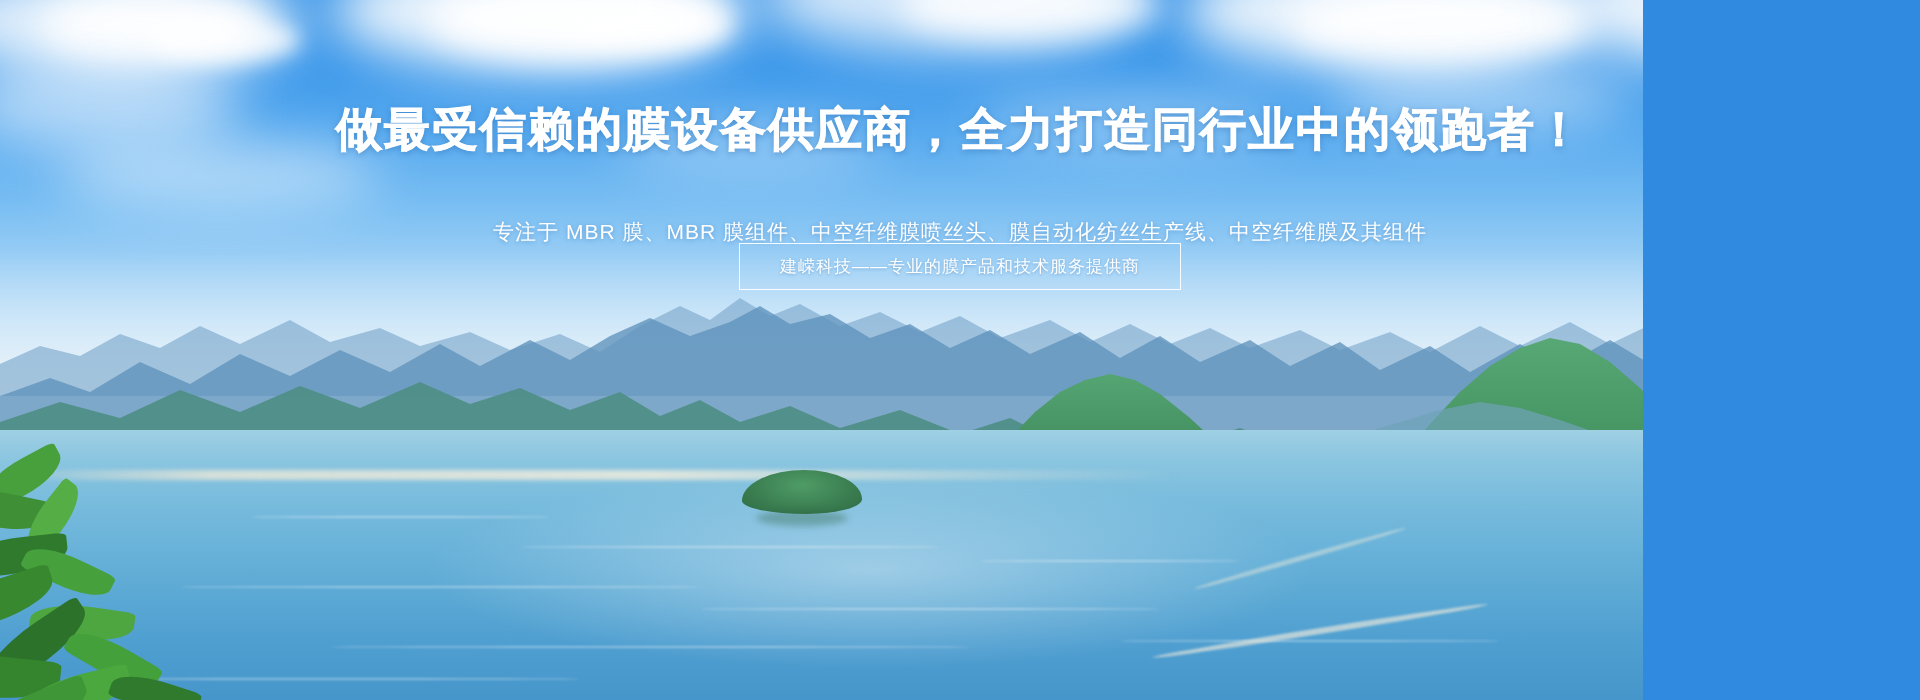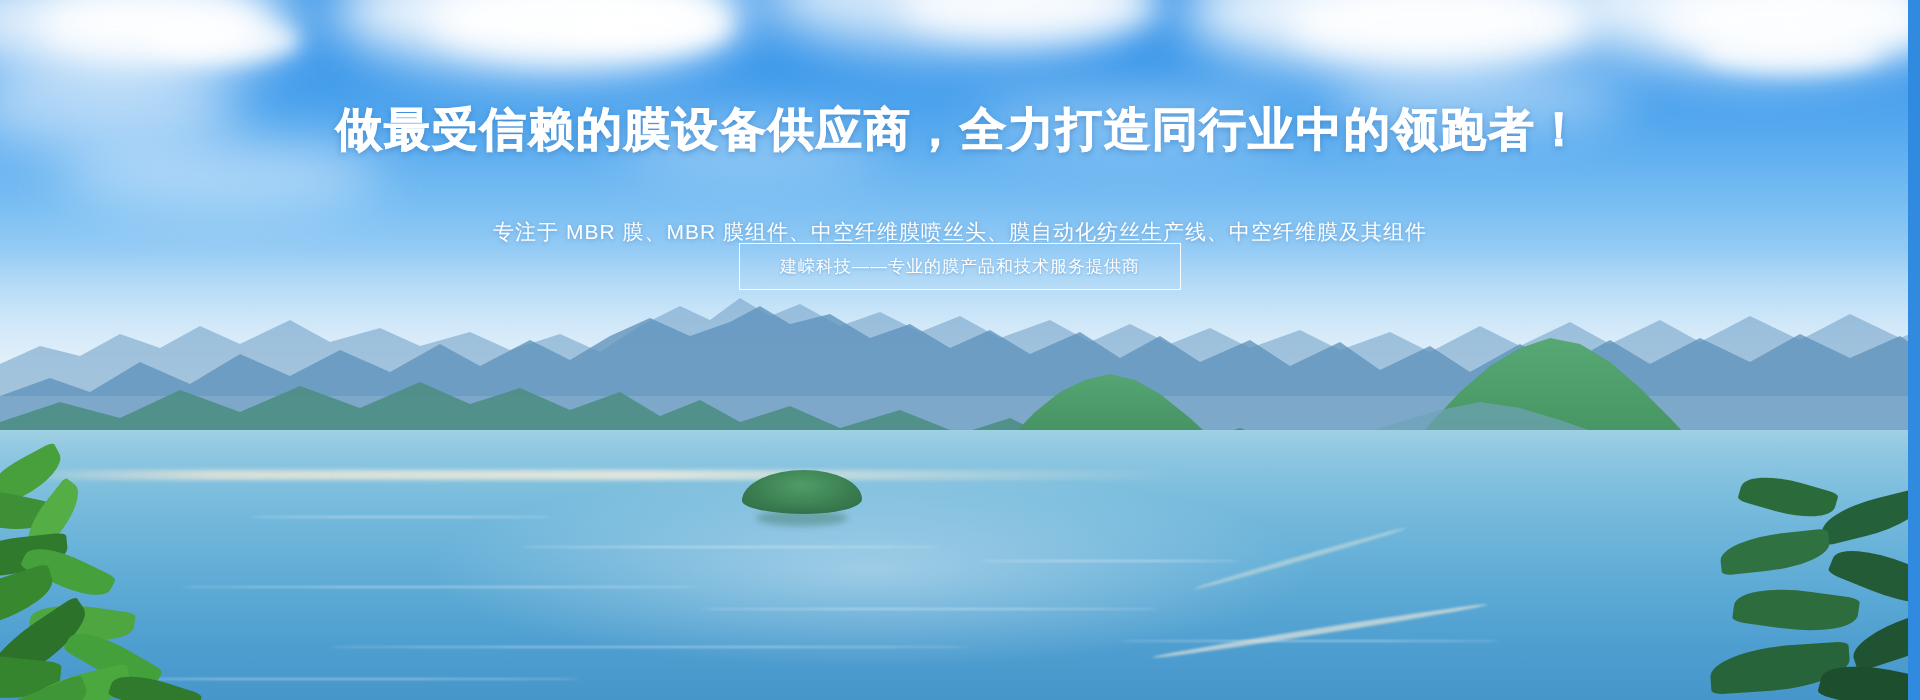--- a/index.html
+++ b/index.html
@@ -3,21 +3,21 @@
 <meta charset="utf-8">
 <title>Hero Banner</title>
 <style>
   html,body{margin:0;padding:0;}
   body{
     width:1920px;height:700px;overflow:hidden;
     font-family:"Liberation Sans","DejaVu Sans",sans-serif;
     background:#2f8ae0;
   }
   .banner{
-    position:relative;width:1908px;height:700px;overflow:hidden;
+    position:relative;width:1643px;height:700px;overflow:hidden;
   }
 
   
   .sky{
     position:absolute;left:0;top:0;width:1920px;height:460px;
     background:linear-gradient(to bottom,
       #2f8fe6 0%,
       #3c98ea 14%,
       #59abef 30%,
       #7dc0f3 46%,

